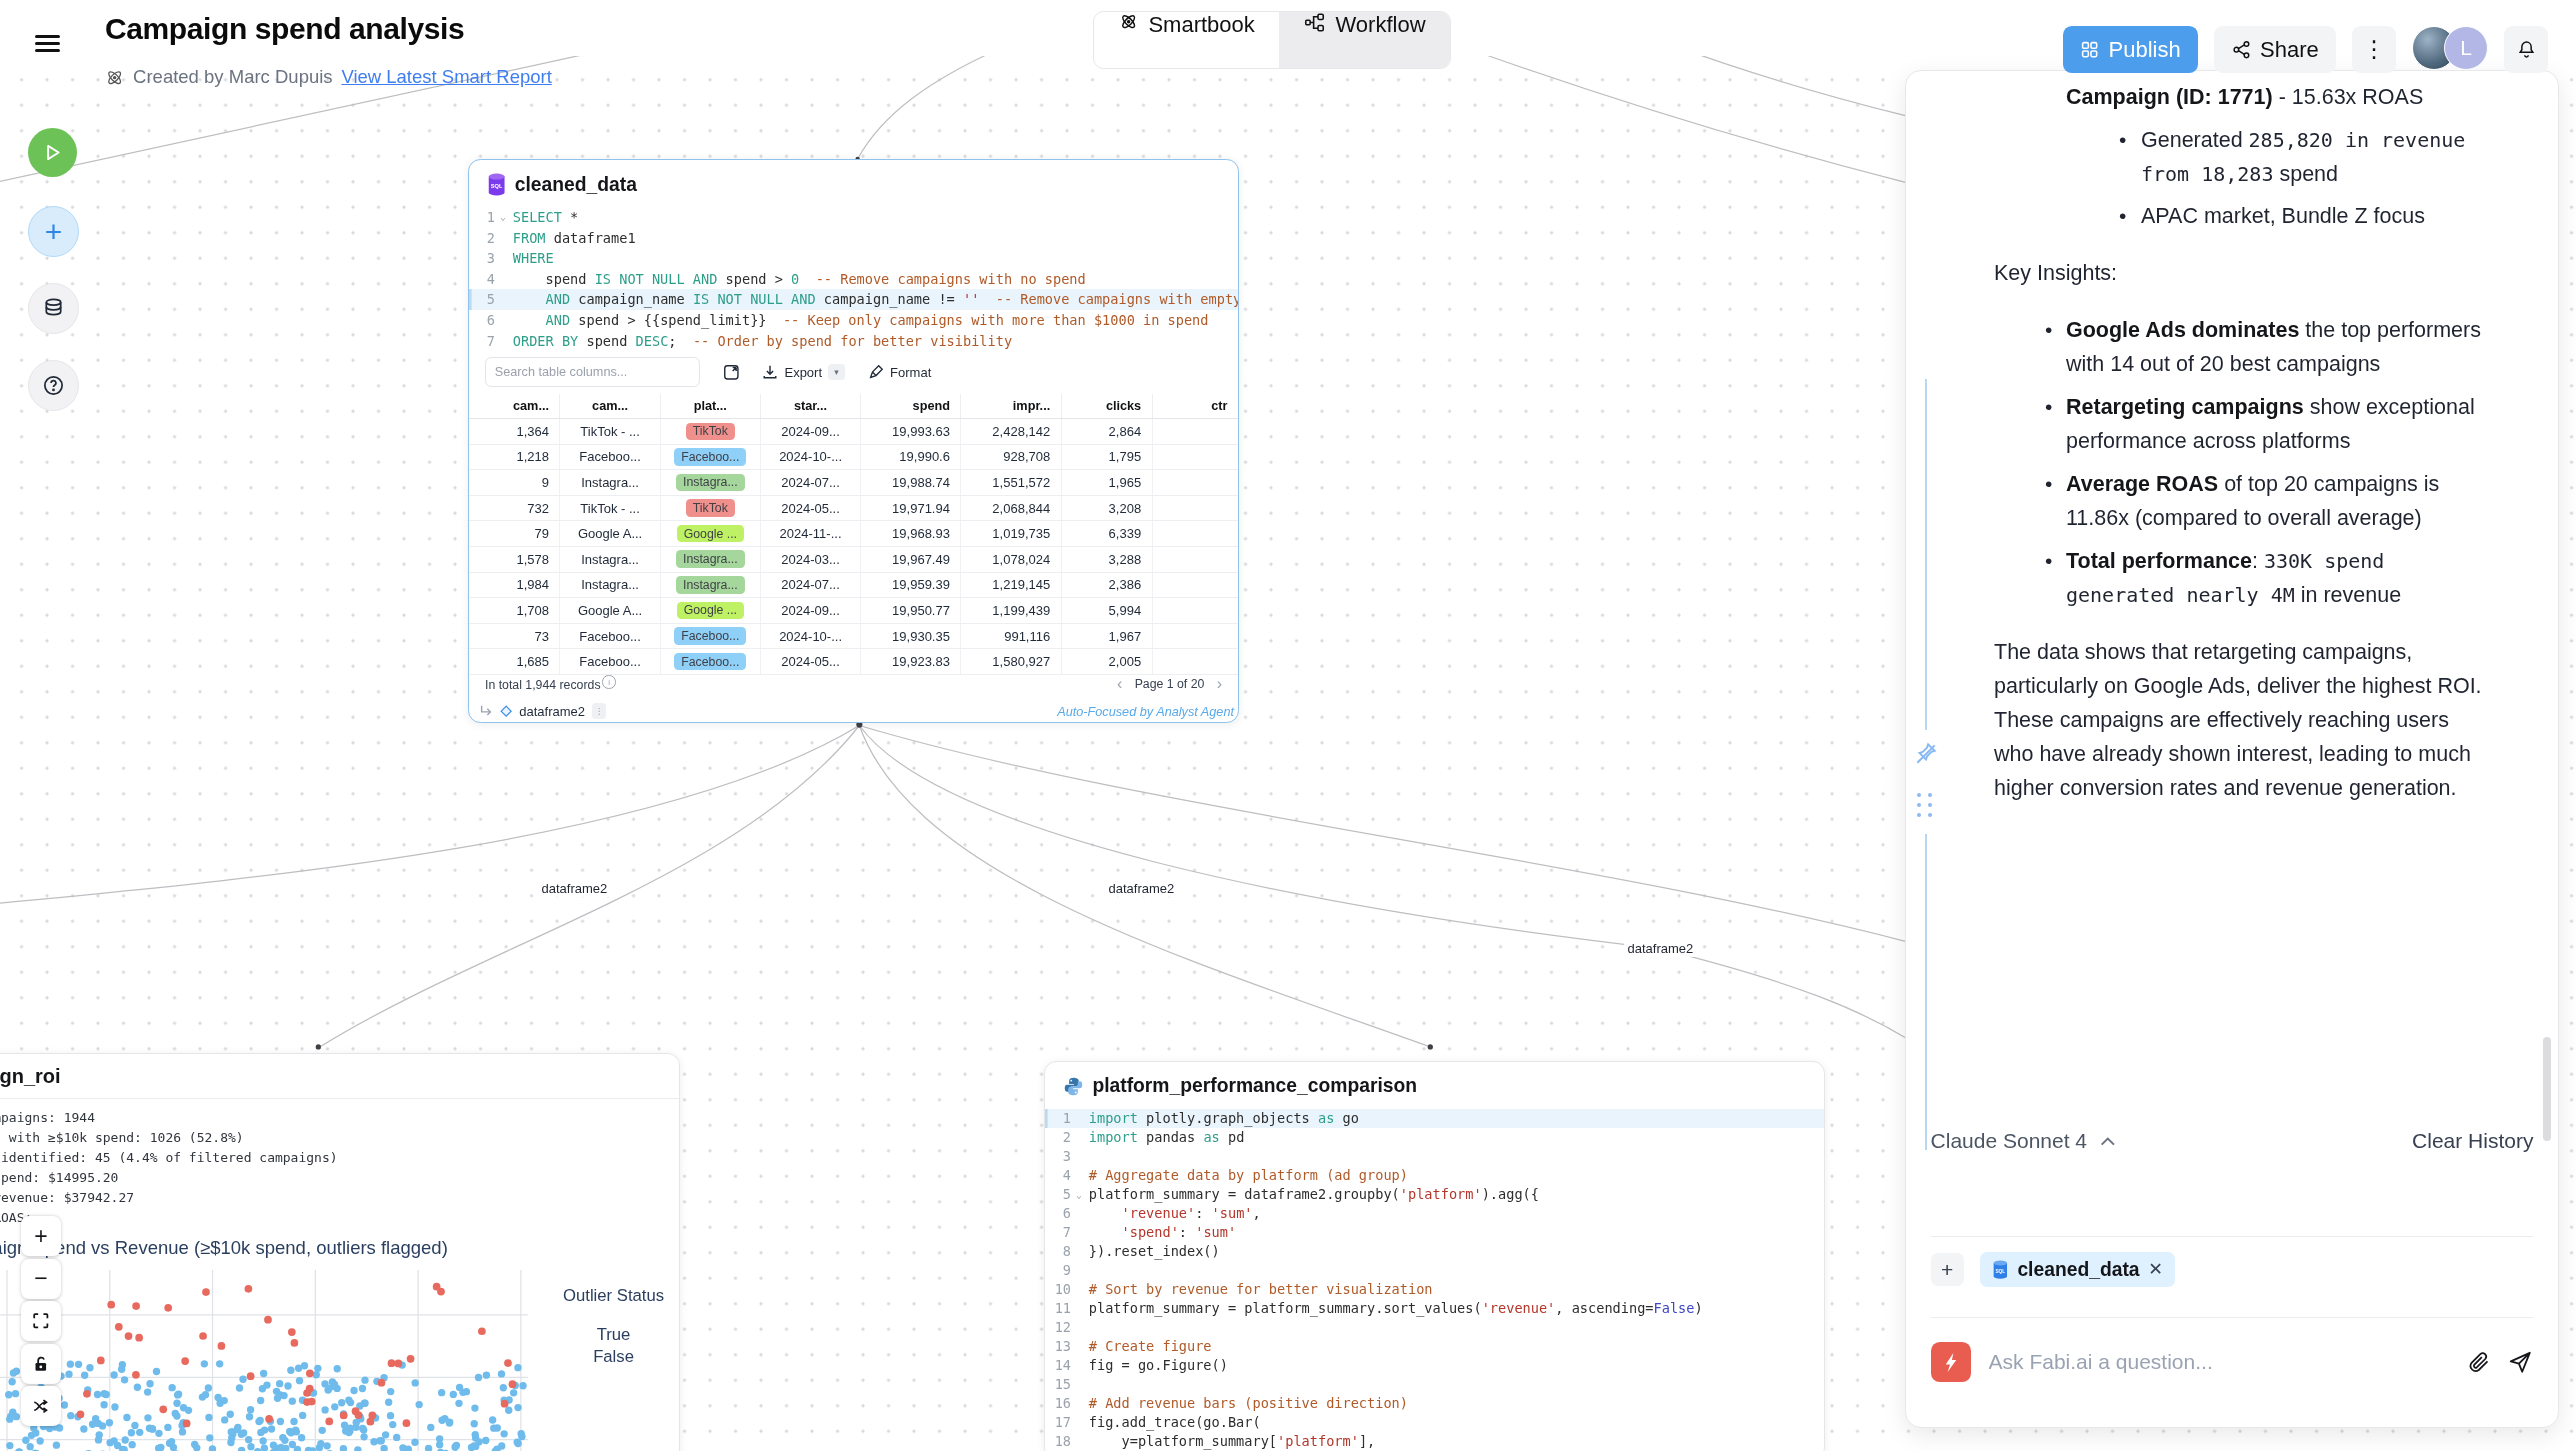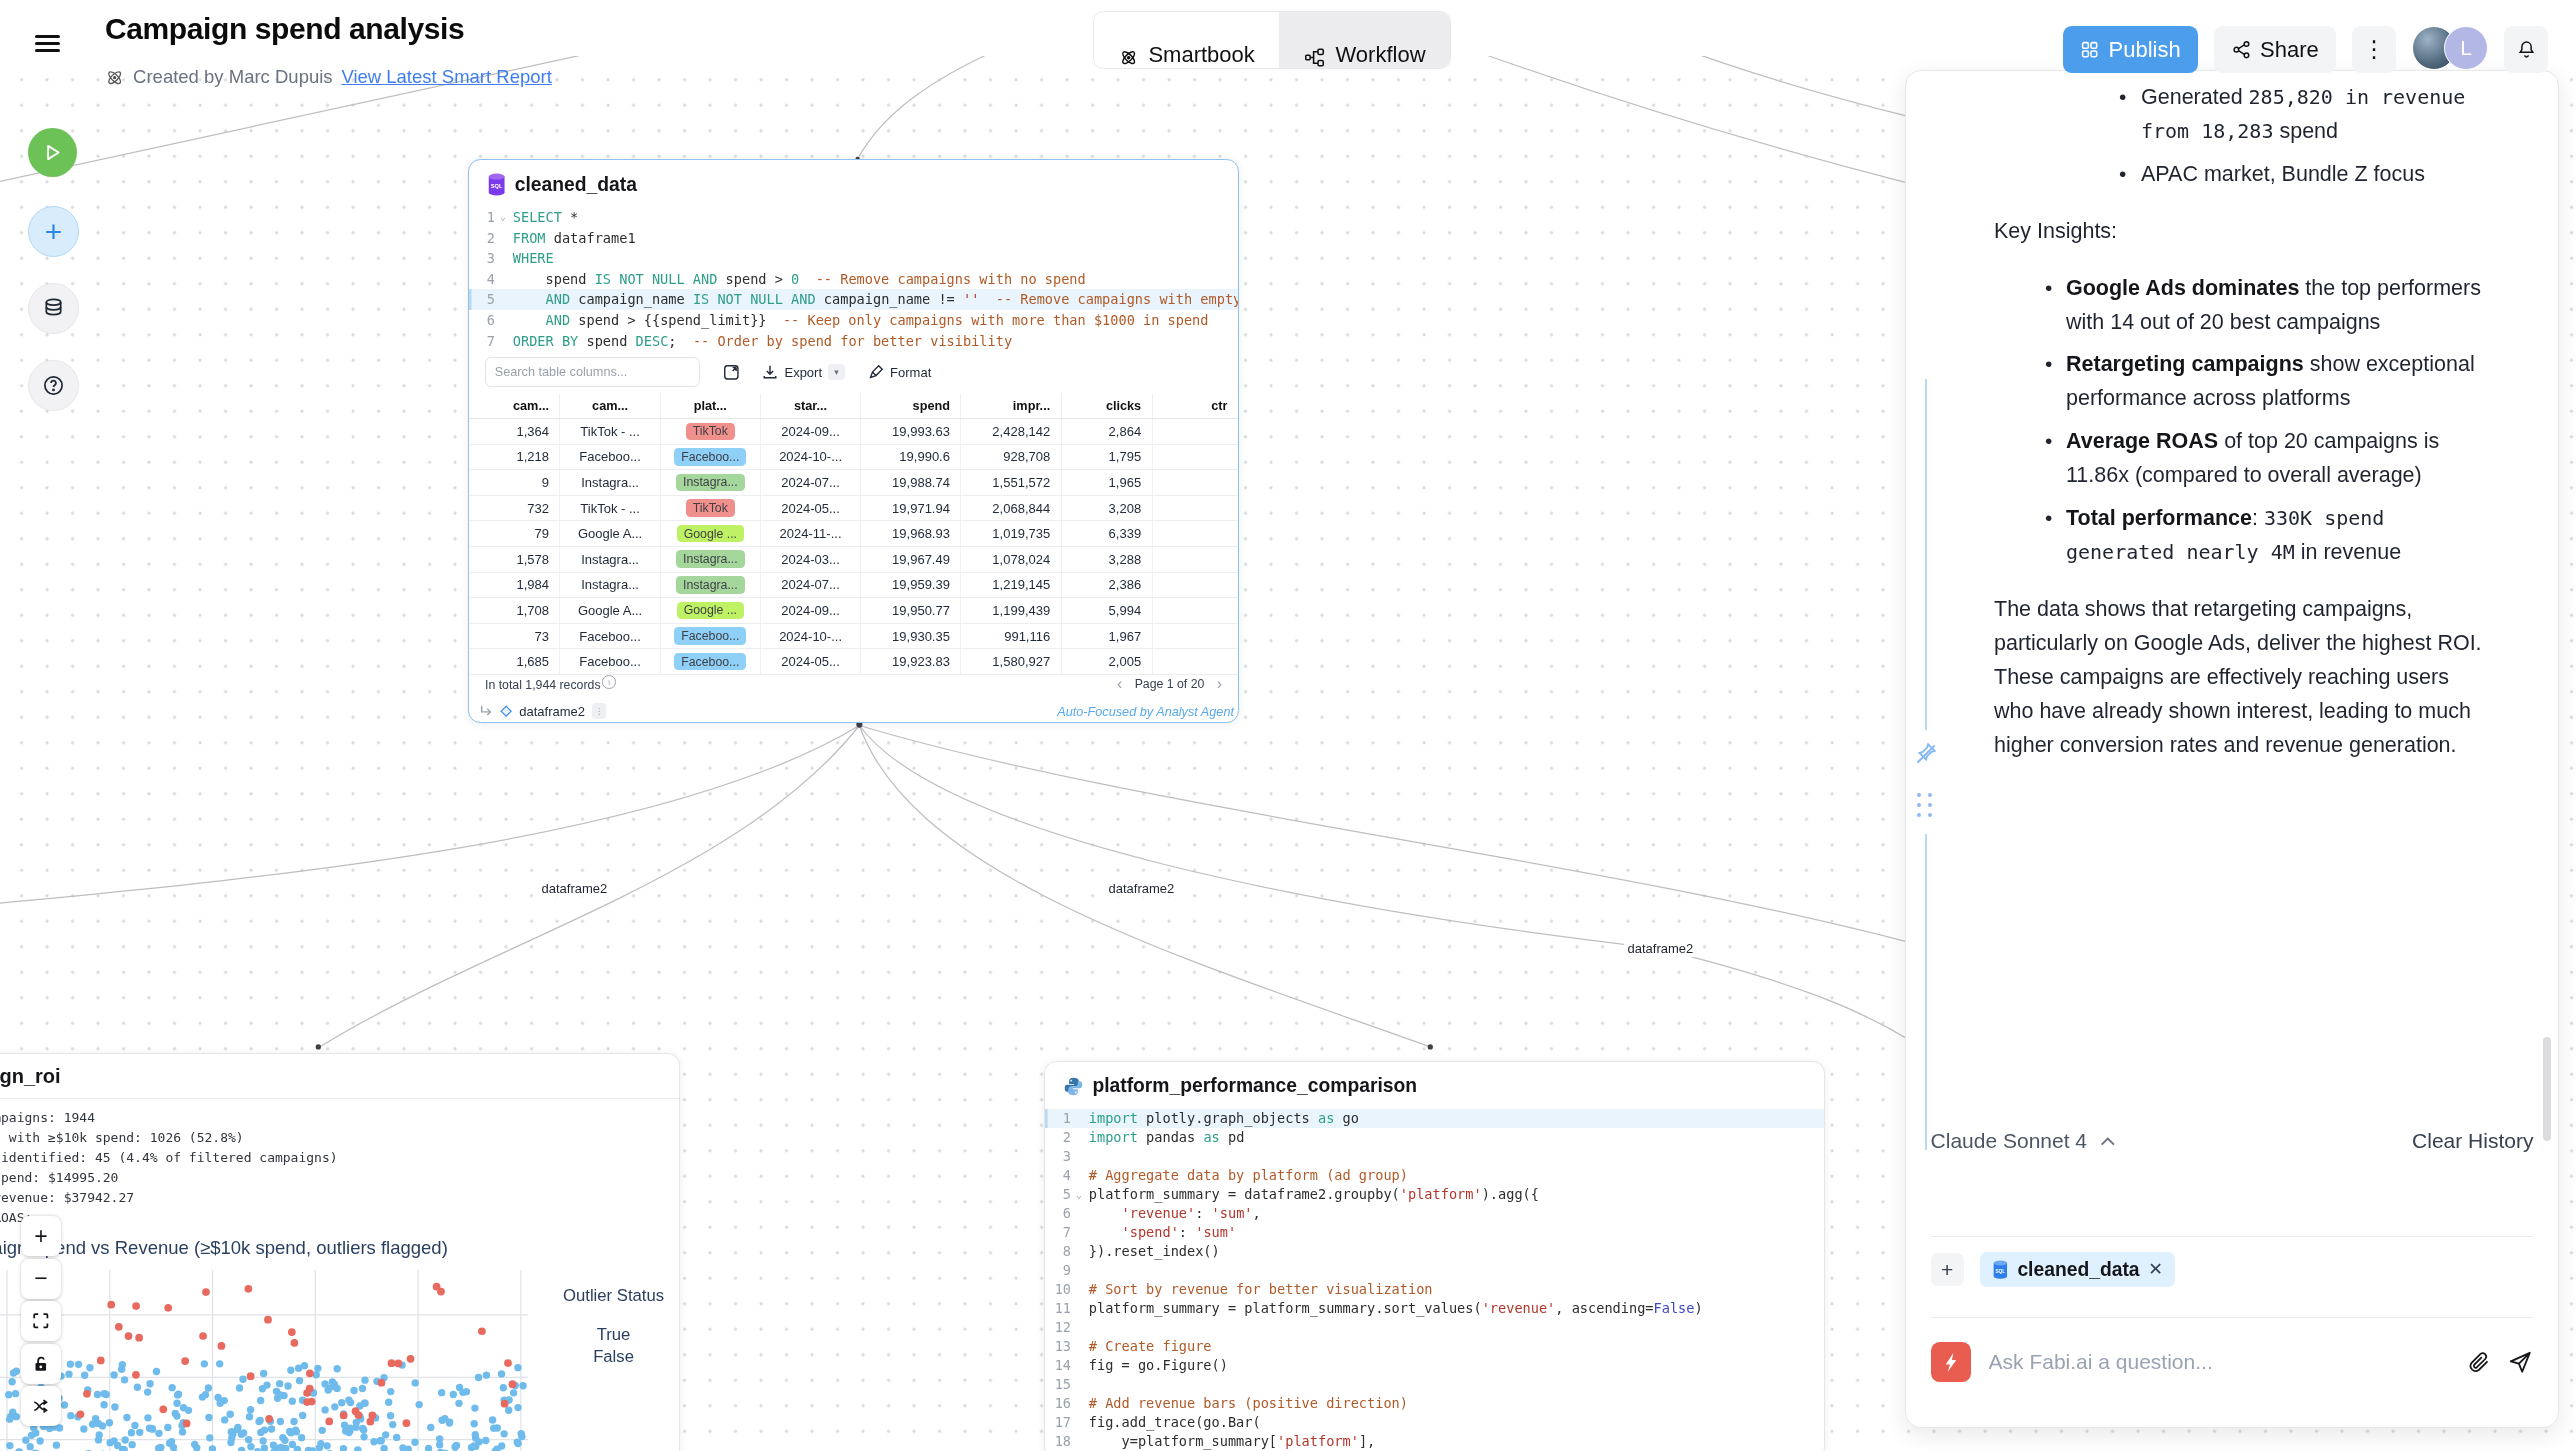--- a/index.html
+++ b/index.html
@@ -14,21 +14,21 @@
   #hamburger{left:35px;top:35px;width:24.6px;height:19.3px;z-index:6;cursor:pointer;}
   #hamburger i{display:block;height:2.6px;background:#111;border-radius:1.8px;margin-bottom:4.4px;}
   #page-title{left:105px;top:12.3px;font-size:30px;font-weight:700;color:#0b0b0c;letter-spacing:-0.4px;z-index:6;}
   #meta-row{left:105px;top:65px;height:24.6px;display:flex;align-items:center;gap:8.8px;z-index:6;}
   #meta-row .created{font-size:18.5px;color:#6b7280;}
   #meta-row .link{font-size:18.5px;color:#3f7ef0;text-decoration:underline;cursor:pointer;}
   .atom{width:19.3px;height:19.3px;color:#555;}
   
   #view-toggle{left:1093px;top:10.5px;height:56px;background:#fff;border:1.3px solid #e6e7ea;border-radius:10.5px;
     display:flex;align-items:stretch;overflow:hidden;z-index:6;}
-  .toggle-opt{display:flex;align-items:flex-end;gap:10.5px;padding:0 24.6px;font-size:22px;color:#111;cursor:pointer;}
+  .toggle-opt{display:flex;align-items:flex-start;gap:10.5px;padding:0 24.6px;font-size:22px;color:#111;cursor:pointer;}
   .toggle-opt.active{background:#ececef;}
   
   #actions{right:28px;top:26px;height:47px;display:flex;align-items:flex-start;gap:16px;z-index:6;}
   .btn{height:47px;border-radius:8.8px;display:flex;align-items:center;gap:8.8px;padding:0 17.6px;font-size:22px;cursor:pointer;}
   .btn.primary{background:#4d9ded;color:#fff;}
   .btn.gray{background:#f3f4f6;color:#111;}
   .iconbtn{width:44px;height:47px;border-radius:8.8px;background:#f3f4f6;display:flex;align-items:center;justify-content:center;cursor:pointer;}
   .kebab{font-size:23px;color:#111;letter-spacing:0;line-height:1;}
   .avatars{display:flex;align-items:center;}
   .avatar{width:42px;height:42px;border-radius:50%;border:1.8px solid #fff;}
@@ -1004,20 +1004,21 @@
         <div class="code-line"><span class="gut">15</span><span class="fold"></span><span class="code-text"></span></div>
         <div class="code-line"><span class="gut">16</span><span class="fold"></span><span class="code-text"><span class="tok-c"># Add revenue bars (positive direction)</span></span></div>
         <div class="code-line"><span class="gut">17</span><span class="fold"></span><span class="code-text"><span class="tok-d">fig.add_trace(go.Bar(</span></span></div>
         <div class="code-line"><span class="gut">18</span><span class="fold"></span><span class="code-text"><span class="tok-d">    y=platform_summary[</span><span class="tok-s">'platform'</span><span class="tok-d">],</span></span></div>
         <div class="code-line"><span class="gut">19</span><span class="fold"></span><span class="code-text"><span class="tok-d">    x=platform_summary[</span><span class="tok-s">'revenue'</span><span class="tok-d">],</span></span></div>
       </div>
   </div>
 
   <div id="panel">
     <div id="panel-body">
+        <div class="blk h ind1"><b>Campaign (ID: 1771)</b><span> - 15.63x ROAS</span></div>
         <div class="blk li ind2 li"><span>Generated </span><span class="mono">285,820 in revenue from 18,283</span><span> spend</span></div>
         <div class="blk li ind2 li"><span>APAC market, Bundle Z focus</span></div>
         <div class="blk p ind0"><span>Key Insights:</span></div>
         <div class="blk li ind1 li"><b>Google Ads dominates</b><span> the top performers with 14 out of 20 best campaigns</span></div>
         <div class="blk li ind1 li"><b>Retargeting campaigns</b><span> show exceptional performance across platforms</span></div>
         <div class="blk li ind1 li"><b>Average ROAS</b><span> of top 20 campaigns is 11.86x (compared to overall average)</span></div>
         <div class="blk li ind1 li"><b>Total performance</b><span>: </span><span class="mono">330K spend generated nearly 4M</span><span> in revenue</span></div>
         <div class="blk p ind0"><span>The data shows that retargeting campaigns, particularly on Google Ads, deliver the highest ROI. These campaigns are effectively reaching users who have already shown interest, leading to much higher conversion rates and revenue generation.</span></div>
       </div>
     <div id="thread-line1"></div>

